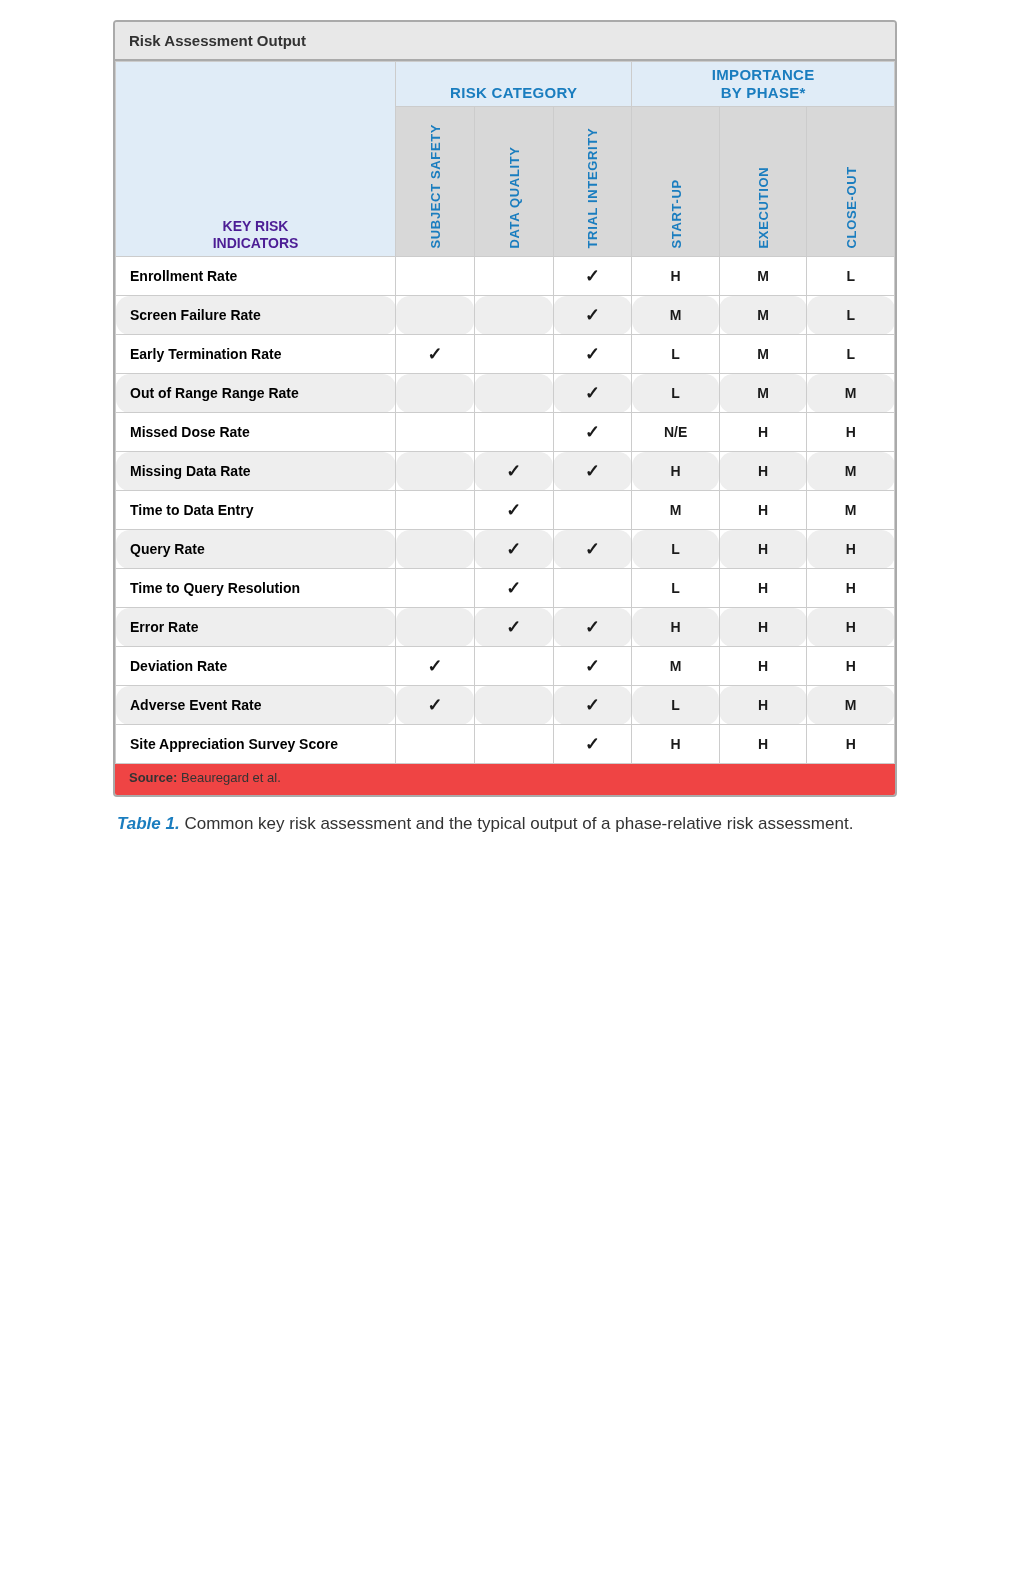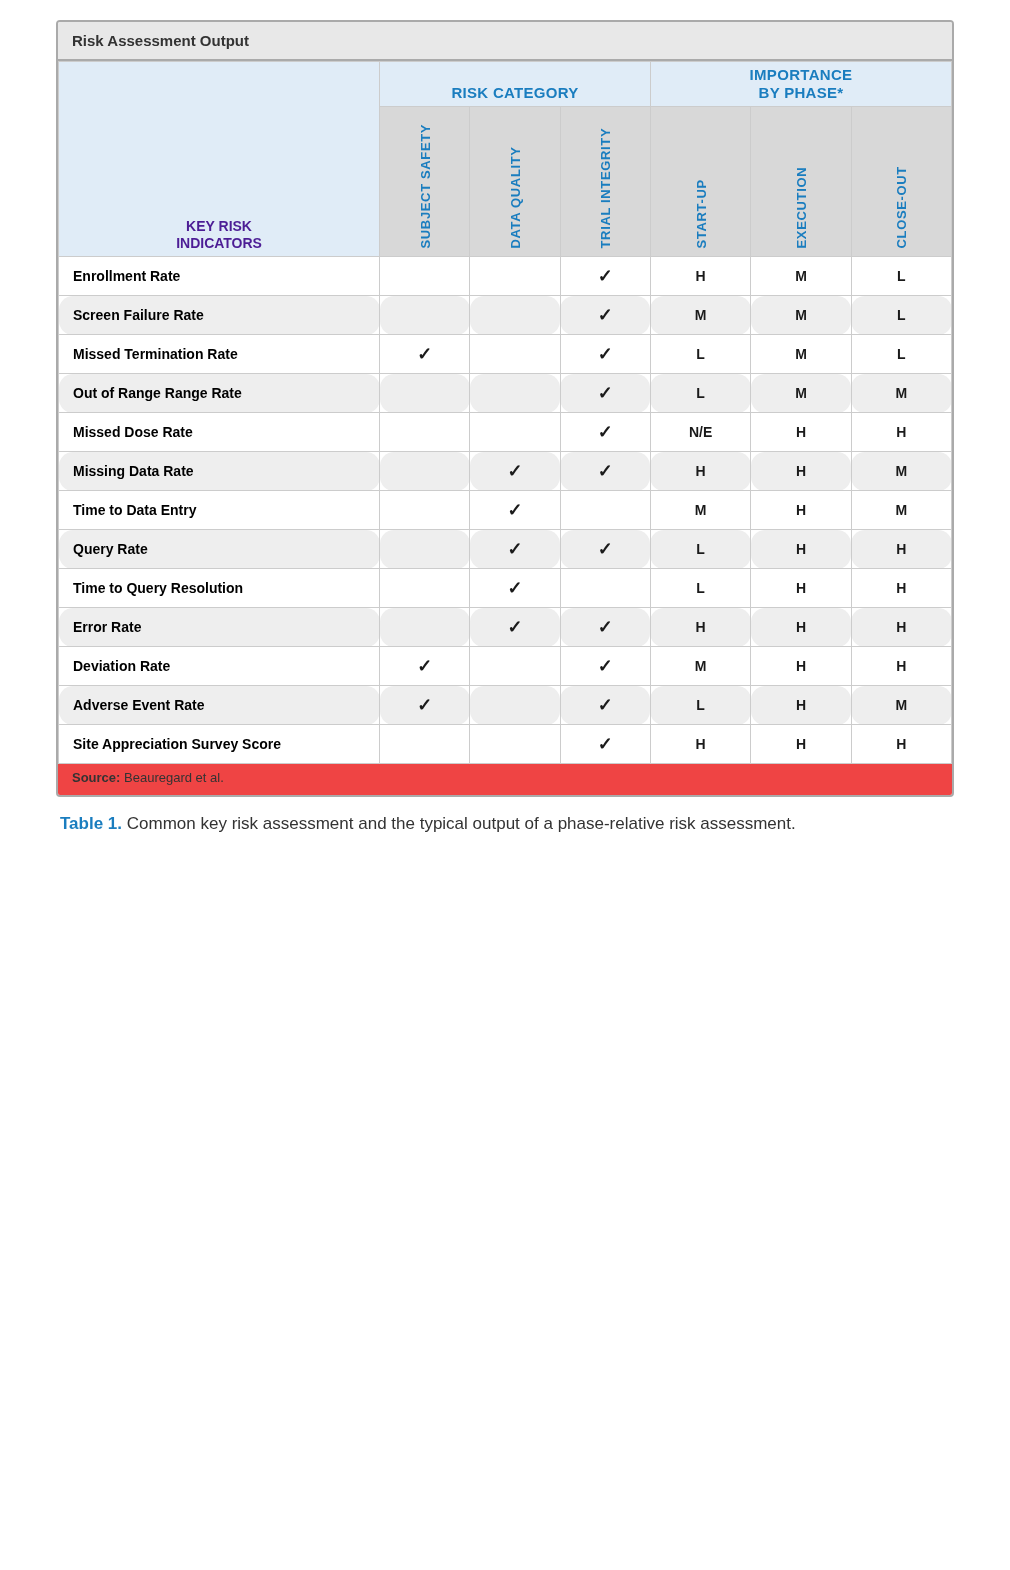--- a/index.html
+++ b/index.html
@@ -5,21 +5,21 @@
     * { box-sizing: border-box; margin: 0; padding: 0; }
     body {
       background: #ffffff;
       font-family: Arial, Helvetica, sans-serif;
       width: 1010px;
       min-height: 1570px;
       padding: 20px;
     }
 
     .outer-wrapper {
-      width: 898px;
+      width: 784px;
       margin: 0 auto;
     }
 
     .table-box {
       border: 2px solid #aaa;
       border-radius: 4px;
       overflow: hidden;
       background: #fff;
     }
 
@@ -170,20 +170,21 @@
 
     .caption-text {
       font-size: 17px;
       color: #333;
       line-height: 1.5;
     }
 
     .caption-label {
       font-weight: 900;
       color: #1a7dbf;
+      font-style: italic;
     }
   </style>
 </head>
 <body>
 
 <div class="outer-wrapper">
   <div class="table-box">
 
     <div class="table-title">Risk Assessment Output</div>
 
@@ -265,21 +266,21 @@
           <tr class="row-gray">
             <td class="cell-indicator">Screen Failure Rate</td>
             <td class="cell-data"></td>
             <td class="cell-data"></td>
             <td class="cell-data"><span class="checkmark">✓</span></td>
             <td class="cell-data">M</td>
             <td class="cell-data">M</td>
             <td class="cell-data">L</td>
           </tr>
           <tr class="row-white">
-            <td class="cell-indicator">Missed Termination Rate</td>
+            <td class="cell-indicator">Early Termination Rate</td>
             <td class="cell-data"><span class="checkmark">✓</span></td>
             <td class="cell-data"></td>
             <td class="cell-data"><span class="checkmark">✓</span></td>
             <td class="cell-data">L</td>
             <td class="cell-data">M</td>
             <td class="cell-data">L</td>
           </tr>
           <tr class="row-gray">
             <td class="cell-indicator">Out of Range Range Rate</td>
             <td class="cell-data"></td>

